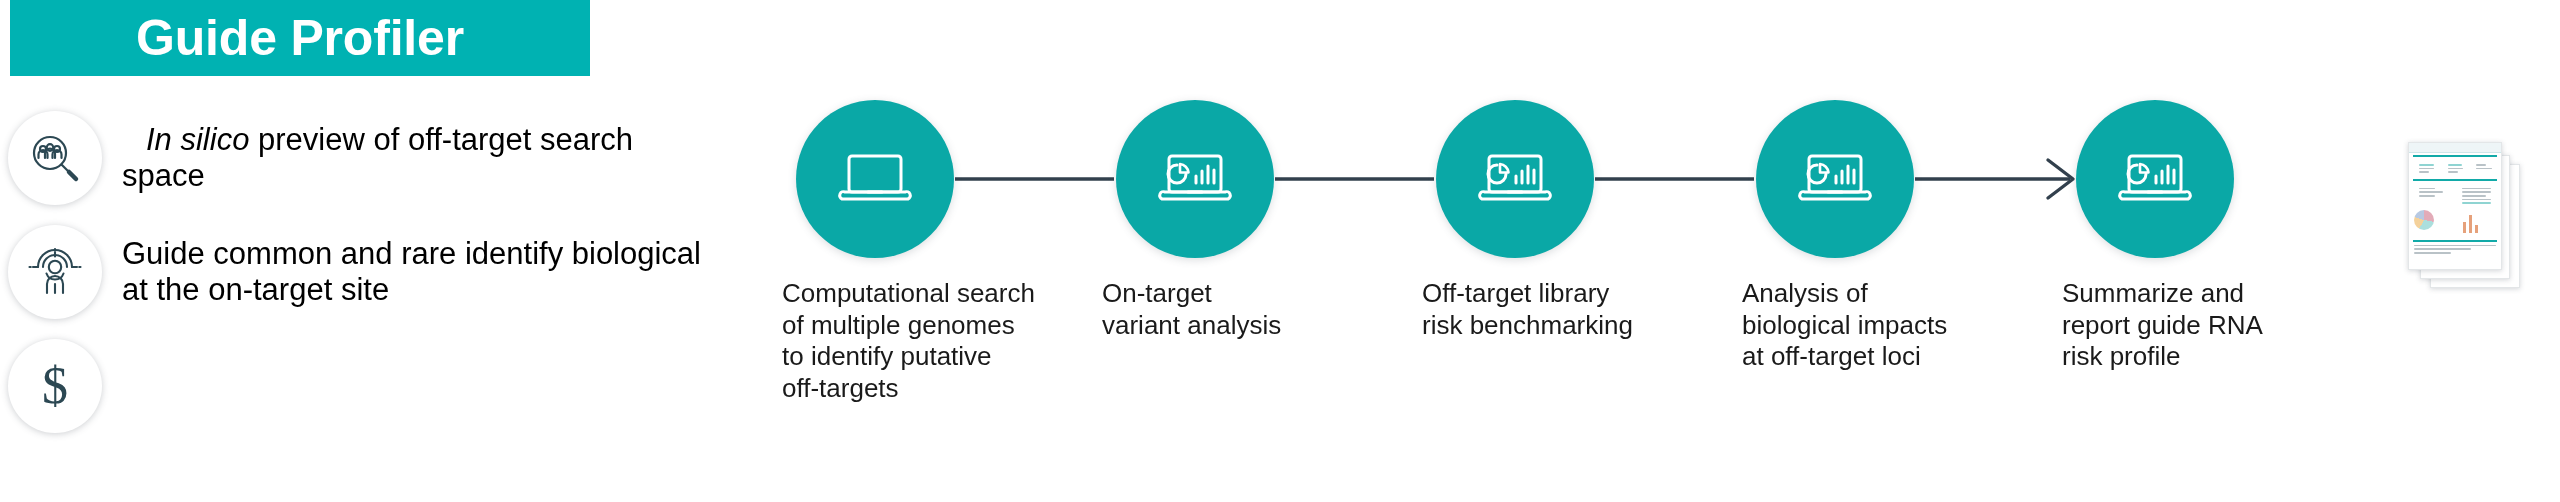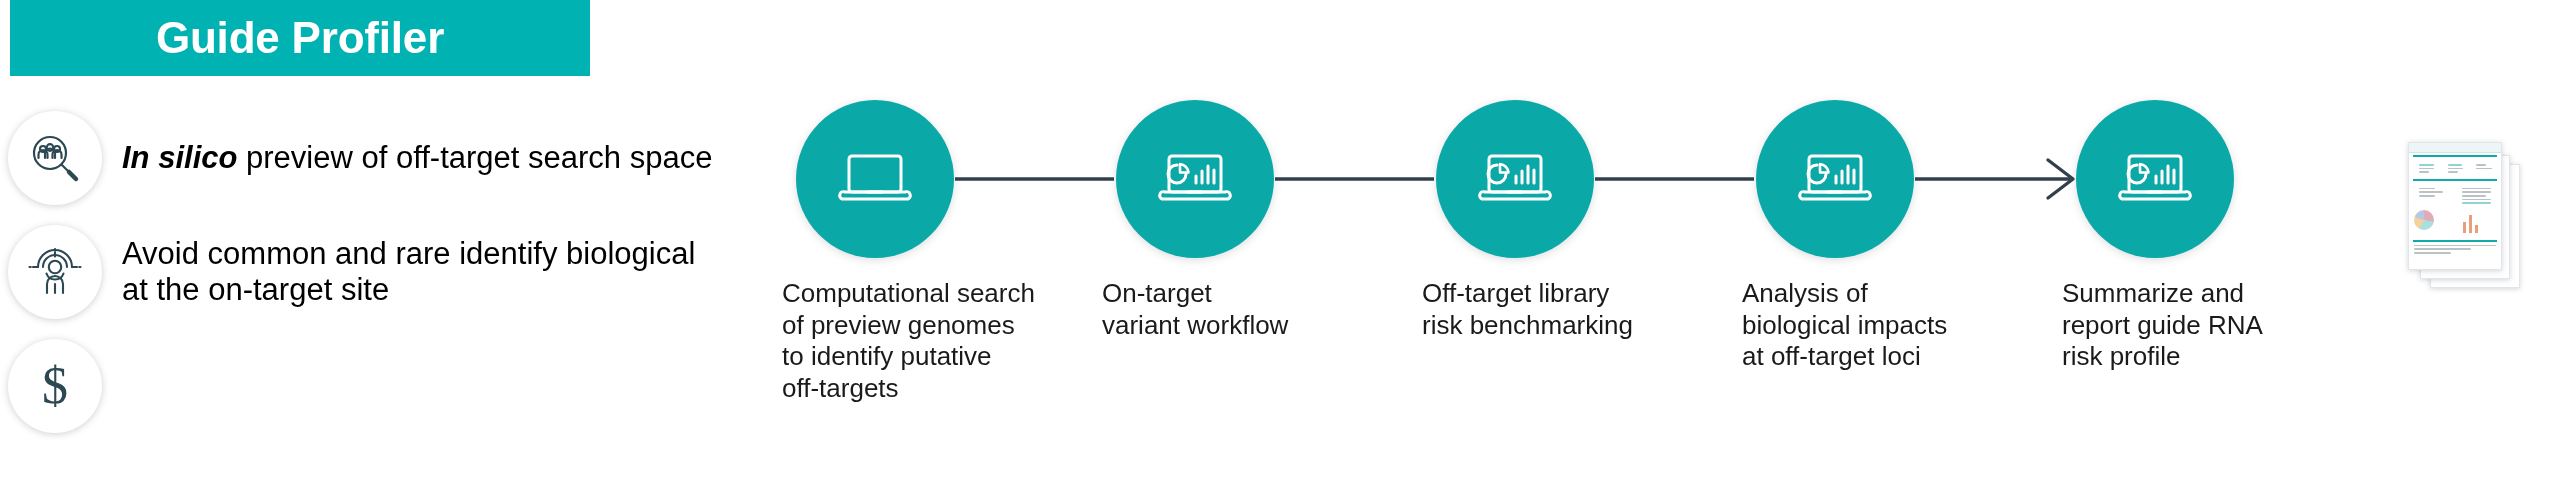--- a/index.html
+++ b/index.html
@@ -22,21 +22,21 @@
     top: 0px;
     width: 580px;
     height: 76px;
     background: #00b2b2;
     display: flex;
     align-items: center;
     justify-content: center;
   }
   .title-banner .title-text {
     color: #ffffff;
-    font-size: 44px;
+    font-size: 50px;
     font-weight: bold;
     letter-spacing: -0.2px;
     line-height: 1;
     white-space: nowrap;
   }
 
   
   .features {
     position: absolute;
     left: 8px;
@@ -62,21 +62,21 @@
     margin-right: 20px;
   }
   .feature-icon-wrap svg { display: block; }
   .feature-text {
     font-size: 31px;
     line-height: 1.17;
     color: #000000;
     max-width: 600px;
   }
   .feature-text b { font-weight: normal; }
-  .feature-text i { font-style: italic; font-weight: bold; }
+  .feature-text i { font-style: italic; font-weight: normal; margin-left: 24px; }
 
   .dollar-glyph {
     font-size: 52px;
     color: #2c4853;
     font-family: "Liberation Serif", serif;
     line-height: 1;
   }
 
   
   .flow {
@@ -202,21 +202,21 @@
         <line x1="30" y1="7" x2="30" y2="8"></line>
         <line x1="8" y1="25" x2="13" y2="25"></line>
         <line x1="4.5" y1="25" x2="5.8" y2="25"></line>
         <line x1="47" y1="25" x2="52" y2="25"></line>
         <line x1="54.2" y1="25" x2="55.5" y2="25"></line>
         <path d="M22 51 v-9 a8 8 0 0 1 16 0 v9"></path>
         <line x1="30" y1="42" x2="30" y2="51"></line>
       </svg>
     </div>
     <div class="feature-text">
-      <b>Avoid</b><span> common and rare identify </span><b>biological</b><span> at the </span><b>on-target site</b>
+      <b>Guide</b><span> common and rare identify </span><b>biological</b><span> at the </span><b>on-target site</b>
     </div>
   </div>
 
   <div class="feature-row">
     <div class="feature-icon-wrap">
       <span class="dollar-glyph">$</span>
     </div>
   </div>
 
 </div>
@@ -235,41 +235,41 @@
 
     <div class="flow-node" style="left:0px;">
       <div class="node-circle">
         <svg width="86" height="70" viewBox="0 0 86 70" fill="none" stroke="#ffffff" stroke-width="3" stroke-linecap="round" stroke-linejoin="round">
           <rect x="17" y="12" width="52" height="36" rx="3"></rect>
           <path d="M10 55 h66 a3 3 0 0 0 -3 -7 H13 a3 3 0 0 0 -3 7 z"></path>
           <path d="M36 48 h14"></path>
         </svg>
       </div>
       <div class="node-caption">Computational search
-of preview genomes
+of multiple genomes
 to identify putative
 off-targets</div>
     </div>
 
     <div class="flow-node" style="left:320px;">
       <div class="node-circle">
         <svg width="86" height="70" viewBox="0 0 86 70" fill="none" stroke="#ffffff" stroke-width="3" stroke-linecap="round" stroke-linejoin="round">
           <rect x="17" y="12" width="52" height="36" rx="3"></rect>
           <path d="M10 55 h66 a3 3 0 0 0 -3 -7 H13 a3 3 0 0 0 -3 7 z"></path>
           <path d="M36 48 h14"></path>
           <path d="M34 30 a9 9 0 1 1 -9 -9"></path>
           <path d="M28 20 a9.5 9.5 0 0 1 8.5 8.5 H28 z" stroke-width="2.6"></path>
           <line x1="44" y1="39" x2="44" y2="32"></line>
           <line x1="50" y1="39" x2="50" y2="27"></line>
           <line x1="56" y1="39" x2="56" y2="22"></line>
           <line x1="62" y1="39" x2="62" y2="26"></line>
         </svg>
       </div>
       <div class="node-caption">On-target
-variant workflow</div>
+variant analysis</div>
     </div>
 
     <div class="flow-node" style="left:640px;">
       <div class="node-circle">
         <svg width="86" height="70" viewBox="0 0 86 70" fill="none" stroke="#ffffff" stroke-width="3" stroke-linecap="round" stroke-linejoin="round">
           <rect x="17" y="12" width="52" height="36" rx="3"></rect>
           <path d="M10 55 h66 a3 3 0 0 0 -3 -7 H13 a3 3 0 0 0 -3 7 z"></path>
           <path d="M36 48 h14"></path>
           <path d="M34 30 a9 9 0 1 1 -9 -9"></path>
           <path d="M28 20 a9.5 9.5 0 0 1 8.5 8.5 H28 z" stroke-width="2.6"></path>

